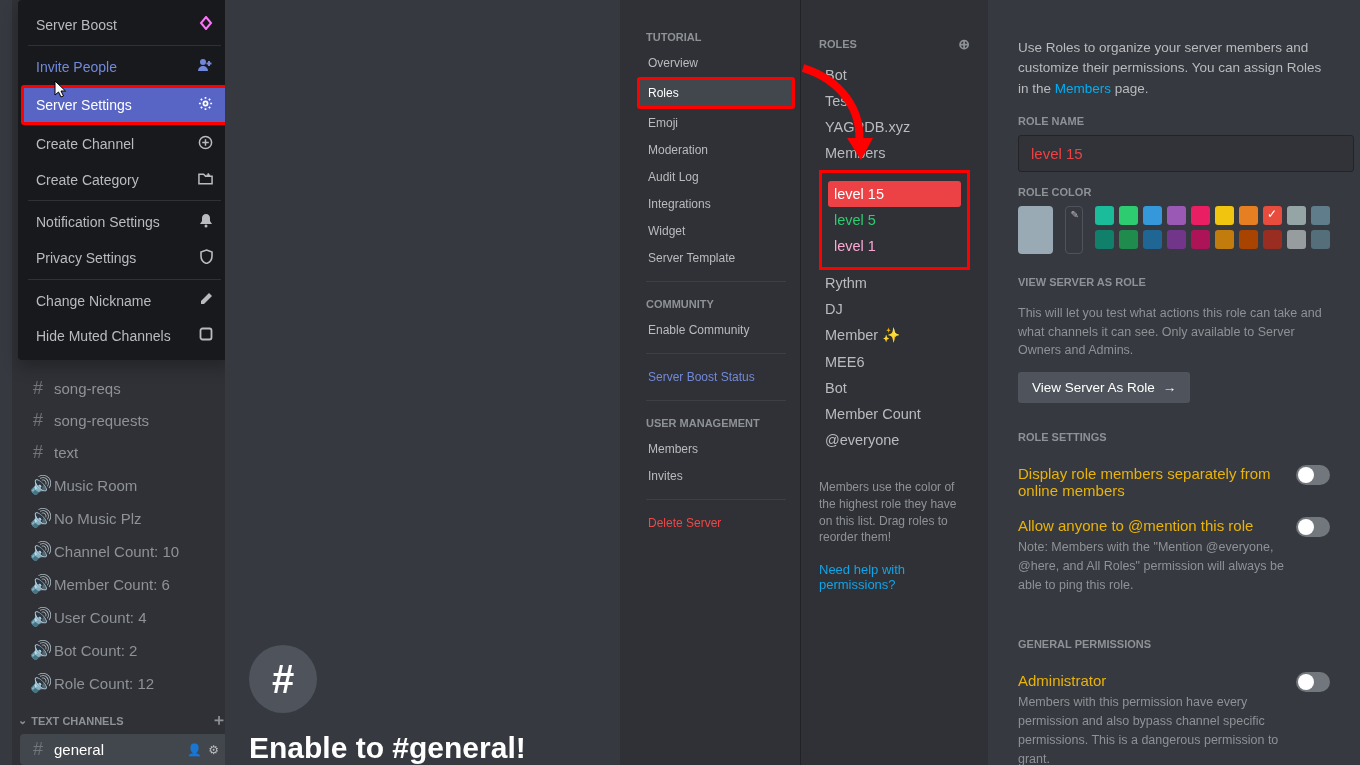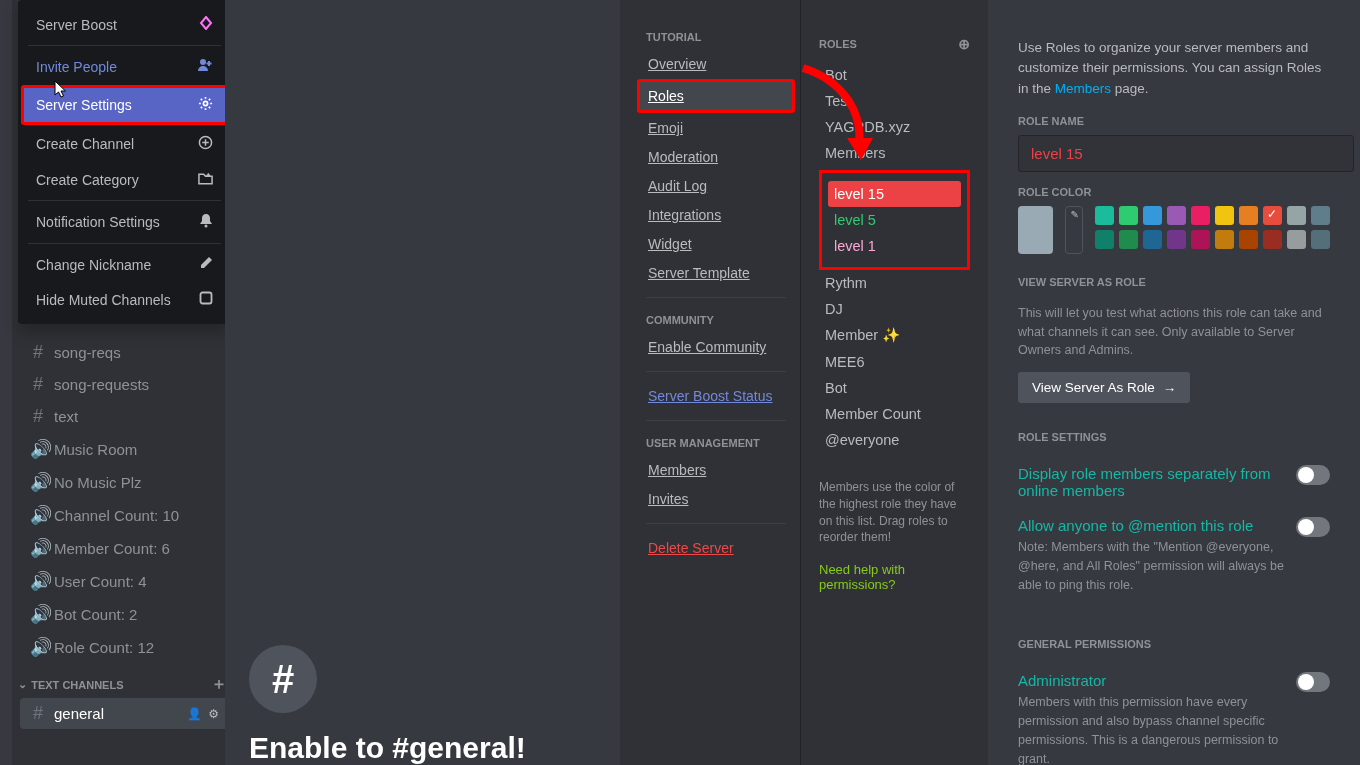--- a/index.html
+++ b/index.html
@@ -140,23 +140,22 @@
     text-transform: uppercase;
     padding: 6px 6px;
     margin-top: 10px;
   }
   .settings-section-header:first-child{ margin-top: 0;}
   .settings-nav-item {
     padding: 6px 8px;
     margin: 1px 0;
     border-radius: 3px;
     color: #b9bbbe;
-    font-size: 14px;
+    font-size: 12px;
     cursor: pointer;
-    text-decoration: underline;
   }
   .settings-nav-item.active {
     background: #42464d;
     color: #fff;
     border: 3px solid #ff0000;
     margin: 1px -3px;
   }
   .settings-nav-item.link { color: #7289da; }
   .settings-nav-item.danger { color: #f04747; }
   .sep { height:1px; background:#3c3f45; margin:10px 6px;}
@@ -182,21 +181,21 @@
     color:#b9bbbe;
     cursor:pointer;
   }
   .role-item.selected { background:#ed4245; color:#fff;}
   .level-box { border:3px solid #ff0000; padding:8px 6px; margin-top:4px; }
   .role-level5 { color:#2ecc71;}
   .role-level1 { color:#f9a8d4;}
   .roles-note {
     font-size:12px; color:#8e9297; margin-top:26px; line-height:1.4;
   }
-  .roles-help { color:#84cc16; font-size:13px; margin-top:16px; cursor:pointer;}
+  .roles-help { color:#0ea5e9; font-size:13px; margin-top:16px; cursor:pointer;}
 
   .role-editor {
     flex:1;
     background:#36393f;
     padding: 38px 30px 10px 30px;
     overflow:hidden;
     position:relative;
   }
   .intro { font-size:13.5px; color:#b9bbbe; line-height:1.5; margin-bottom:16px;}
   .intro a { color:#00aff4; }
@@ -239,21 +238,21 @@
     display:inline-flex; align-items:center; gap:8px;
     background:#4f545c; color:#fff;
     border:none; border-radius:3px;
     padding:8px 14px; font-size:13.5px;
     margin-top:12px; cursor:pointer;
   }
   .setting-row {
     display:flex; justify-content:space-between; align-items:flex-start;
     padding: 14px 0 4px 0;
   }
-  .setting-title { font-size:15px; color:#14b8a6; font-weight:500;}
+  .setting-title { font-size:15px; color:#eab308; font-weight:500;}
   .setting-desc { font-size:12.5px; color:#8e9297; line-height:1.5; margin-top:4px; max-width: 300px;}
   .toggle {
     width:34px; height:20px; border-radius:10px;
     background:#72767d; position:relative; flex-shrink:0;
   }
   .toggle::after{
     content:""; position:absolute; width:16px; height:16px;
     background:#fff; border-radius:50%; top:2px; left:2px;
   }
 
@@ -321,20 +320,28 @@
           </svg>
       </span>
     </div>
     <div class="dropdown-divider"></div>
     <div class="dropdown-item">
       <span>Notification Settings</span>
       <span class="dd-icon">
         <svg width="14" height="15" viewBox="0 0 14 15">
             <path d="M7 1c2.5 0 4 2 4 4v3l2 3H1l2-3V5c0-2 1.5-4 4-4z" fill="#b9bbbe"></path>
             <circle cx="7" cy="13" r="1.5" fill="#b9bbbe"></circle>
+          </svg>
+      </span>
+    </div>
+    <div class="dropdown-item">
+      <span>Privacy Settings</span>
+      <span class="dd-icon">
+        <svg width="13" height="15" viewBox="0 0 13 15">
+            <path d="M6.5 1L12 3v4c0 4-2.5 6.5-5.5 7.5C3.5 13.5 1 11 1 7V3z" fill="none" stroke="#b9bbbe" stroke-width="1.6"></path>
           </svg>
       </span>
     </div>
     <div class="dropdown-divider"></div>
     <div class="dropdown-item">
       <span>Change Nickname</span>
       <span class="dd-icon">
         <svg width="14" height="14" viewBox="0 0 14 14">
             <path d="M10 1l3 3-8 8H2v-3z" fill="#b9bbbe"></path>
           </svg>

